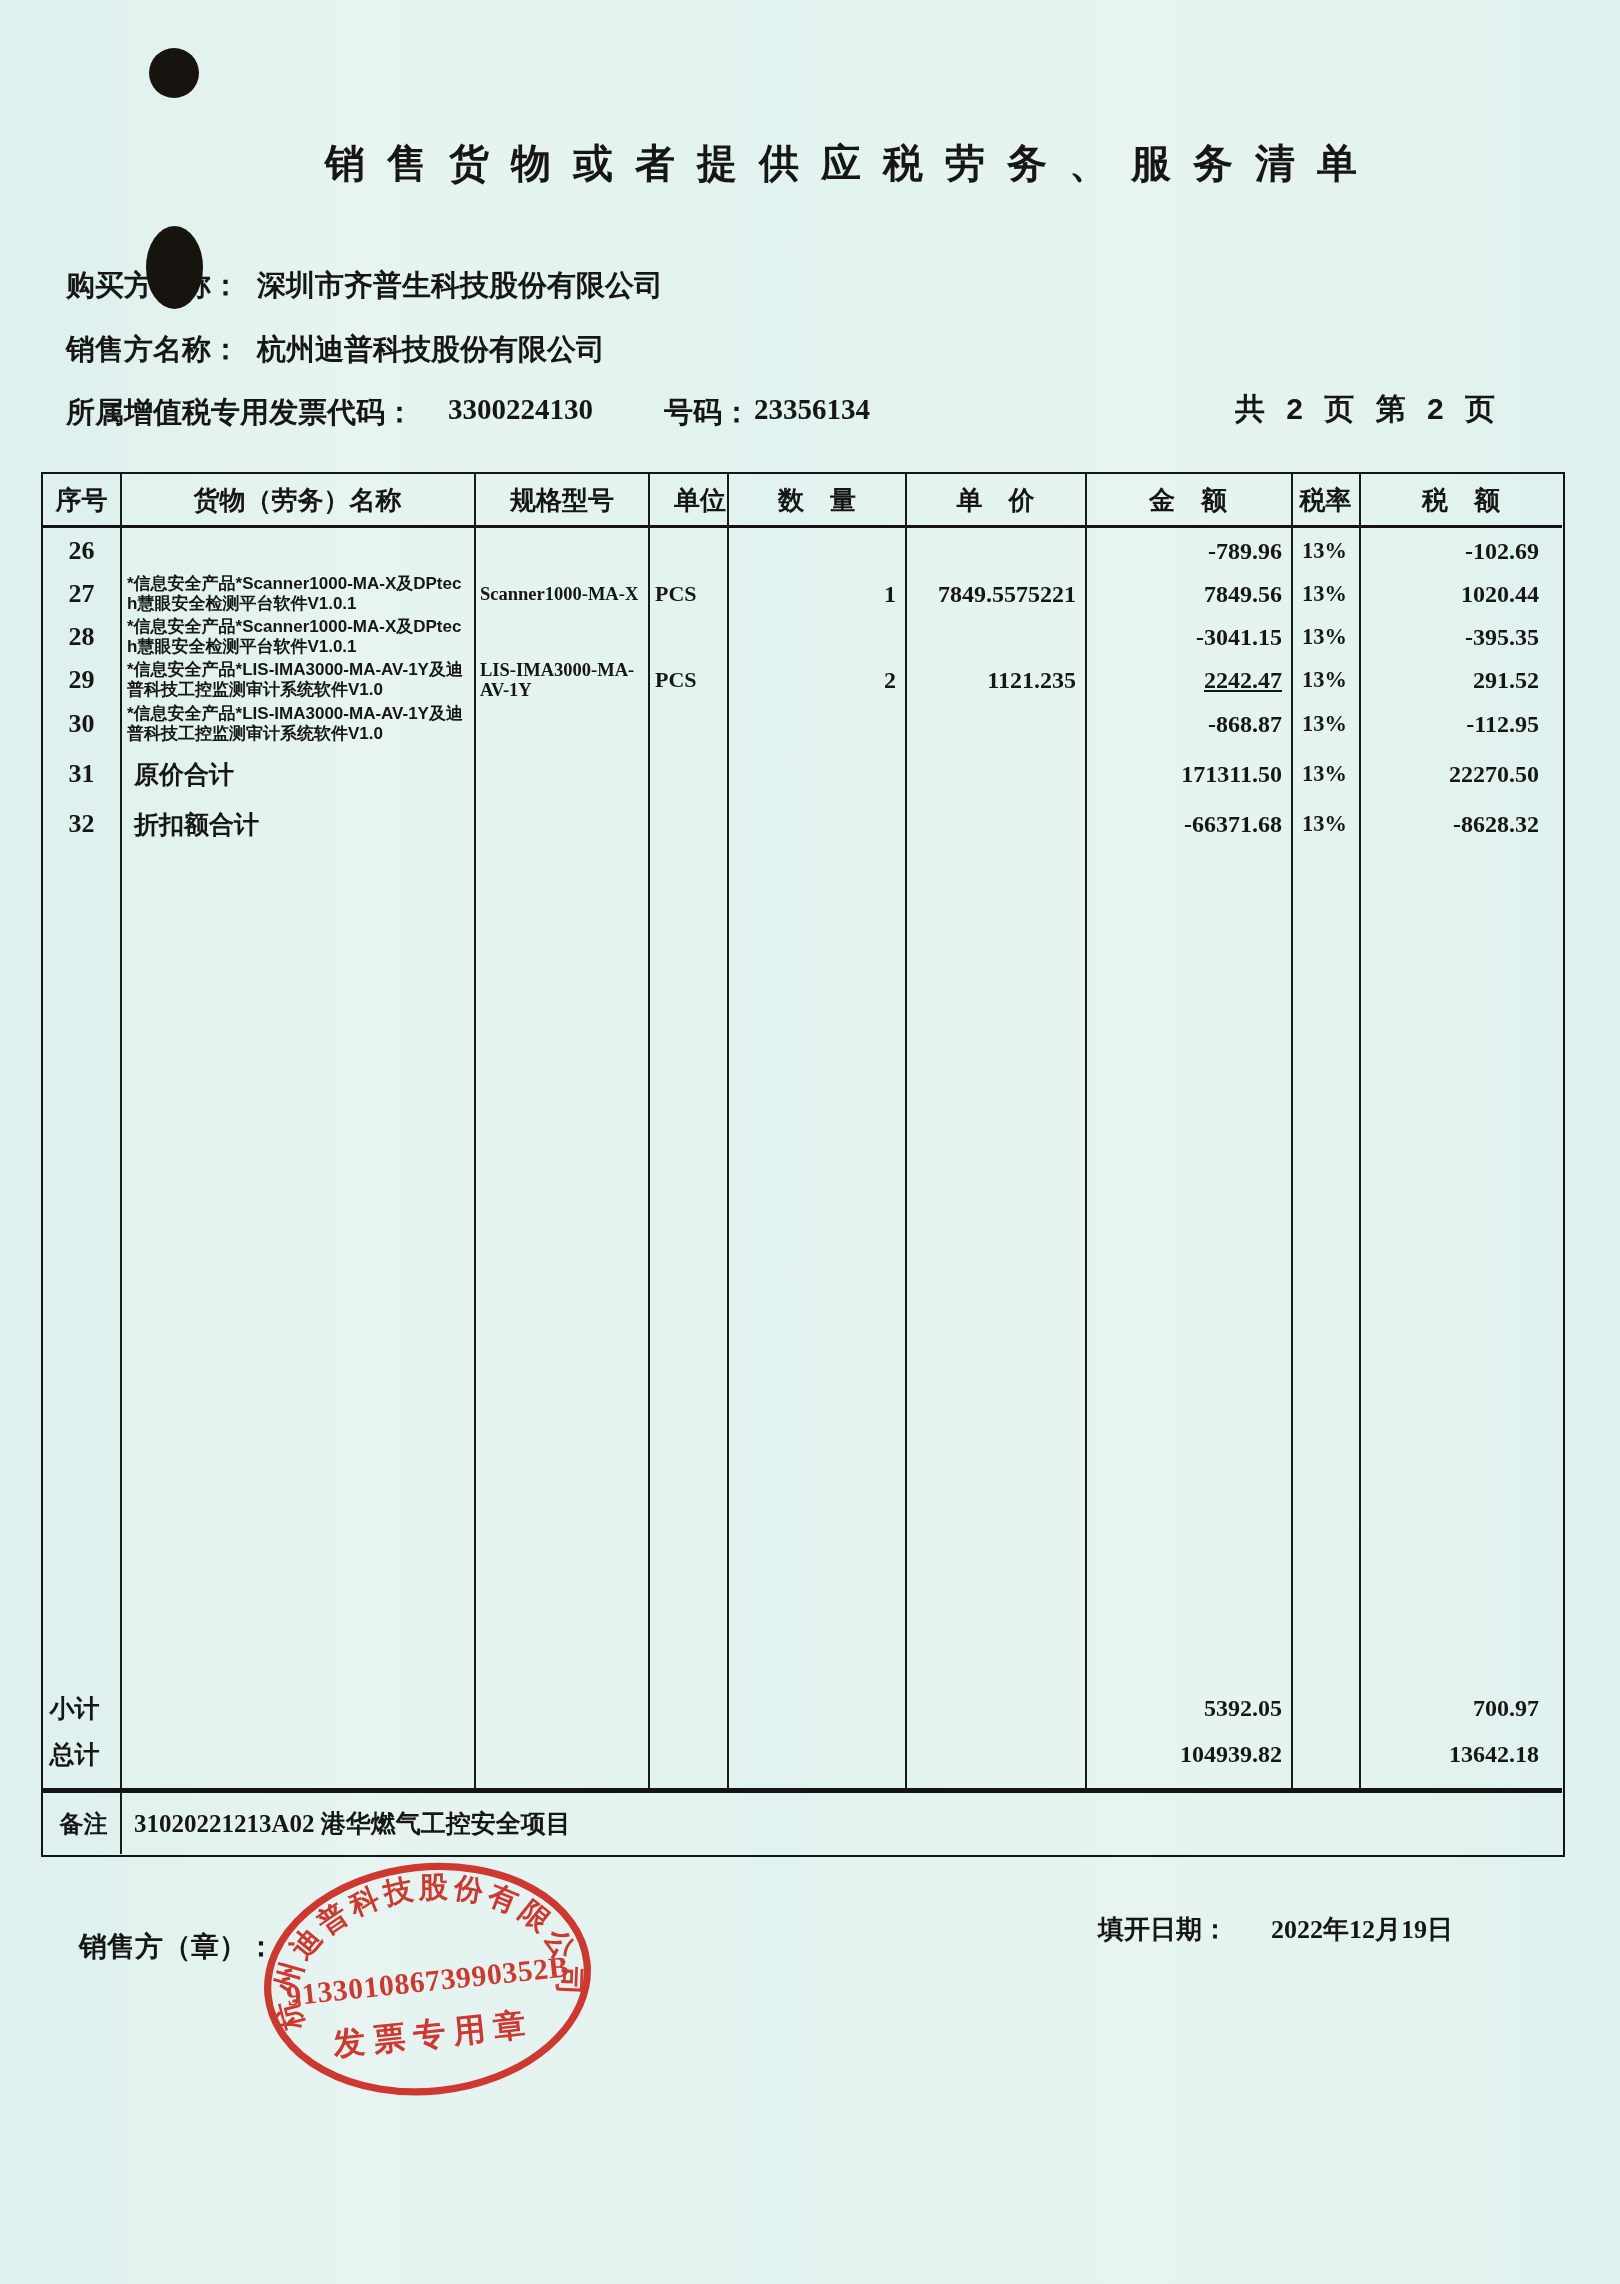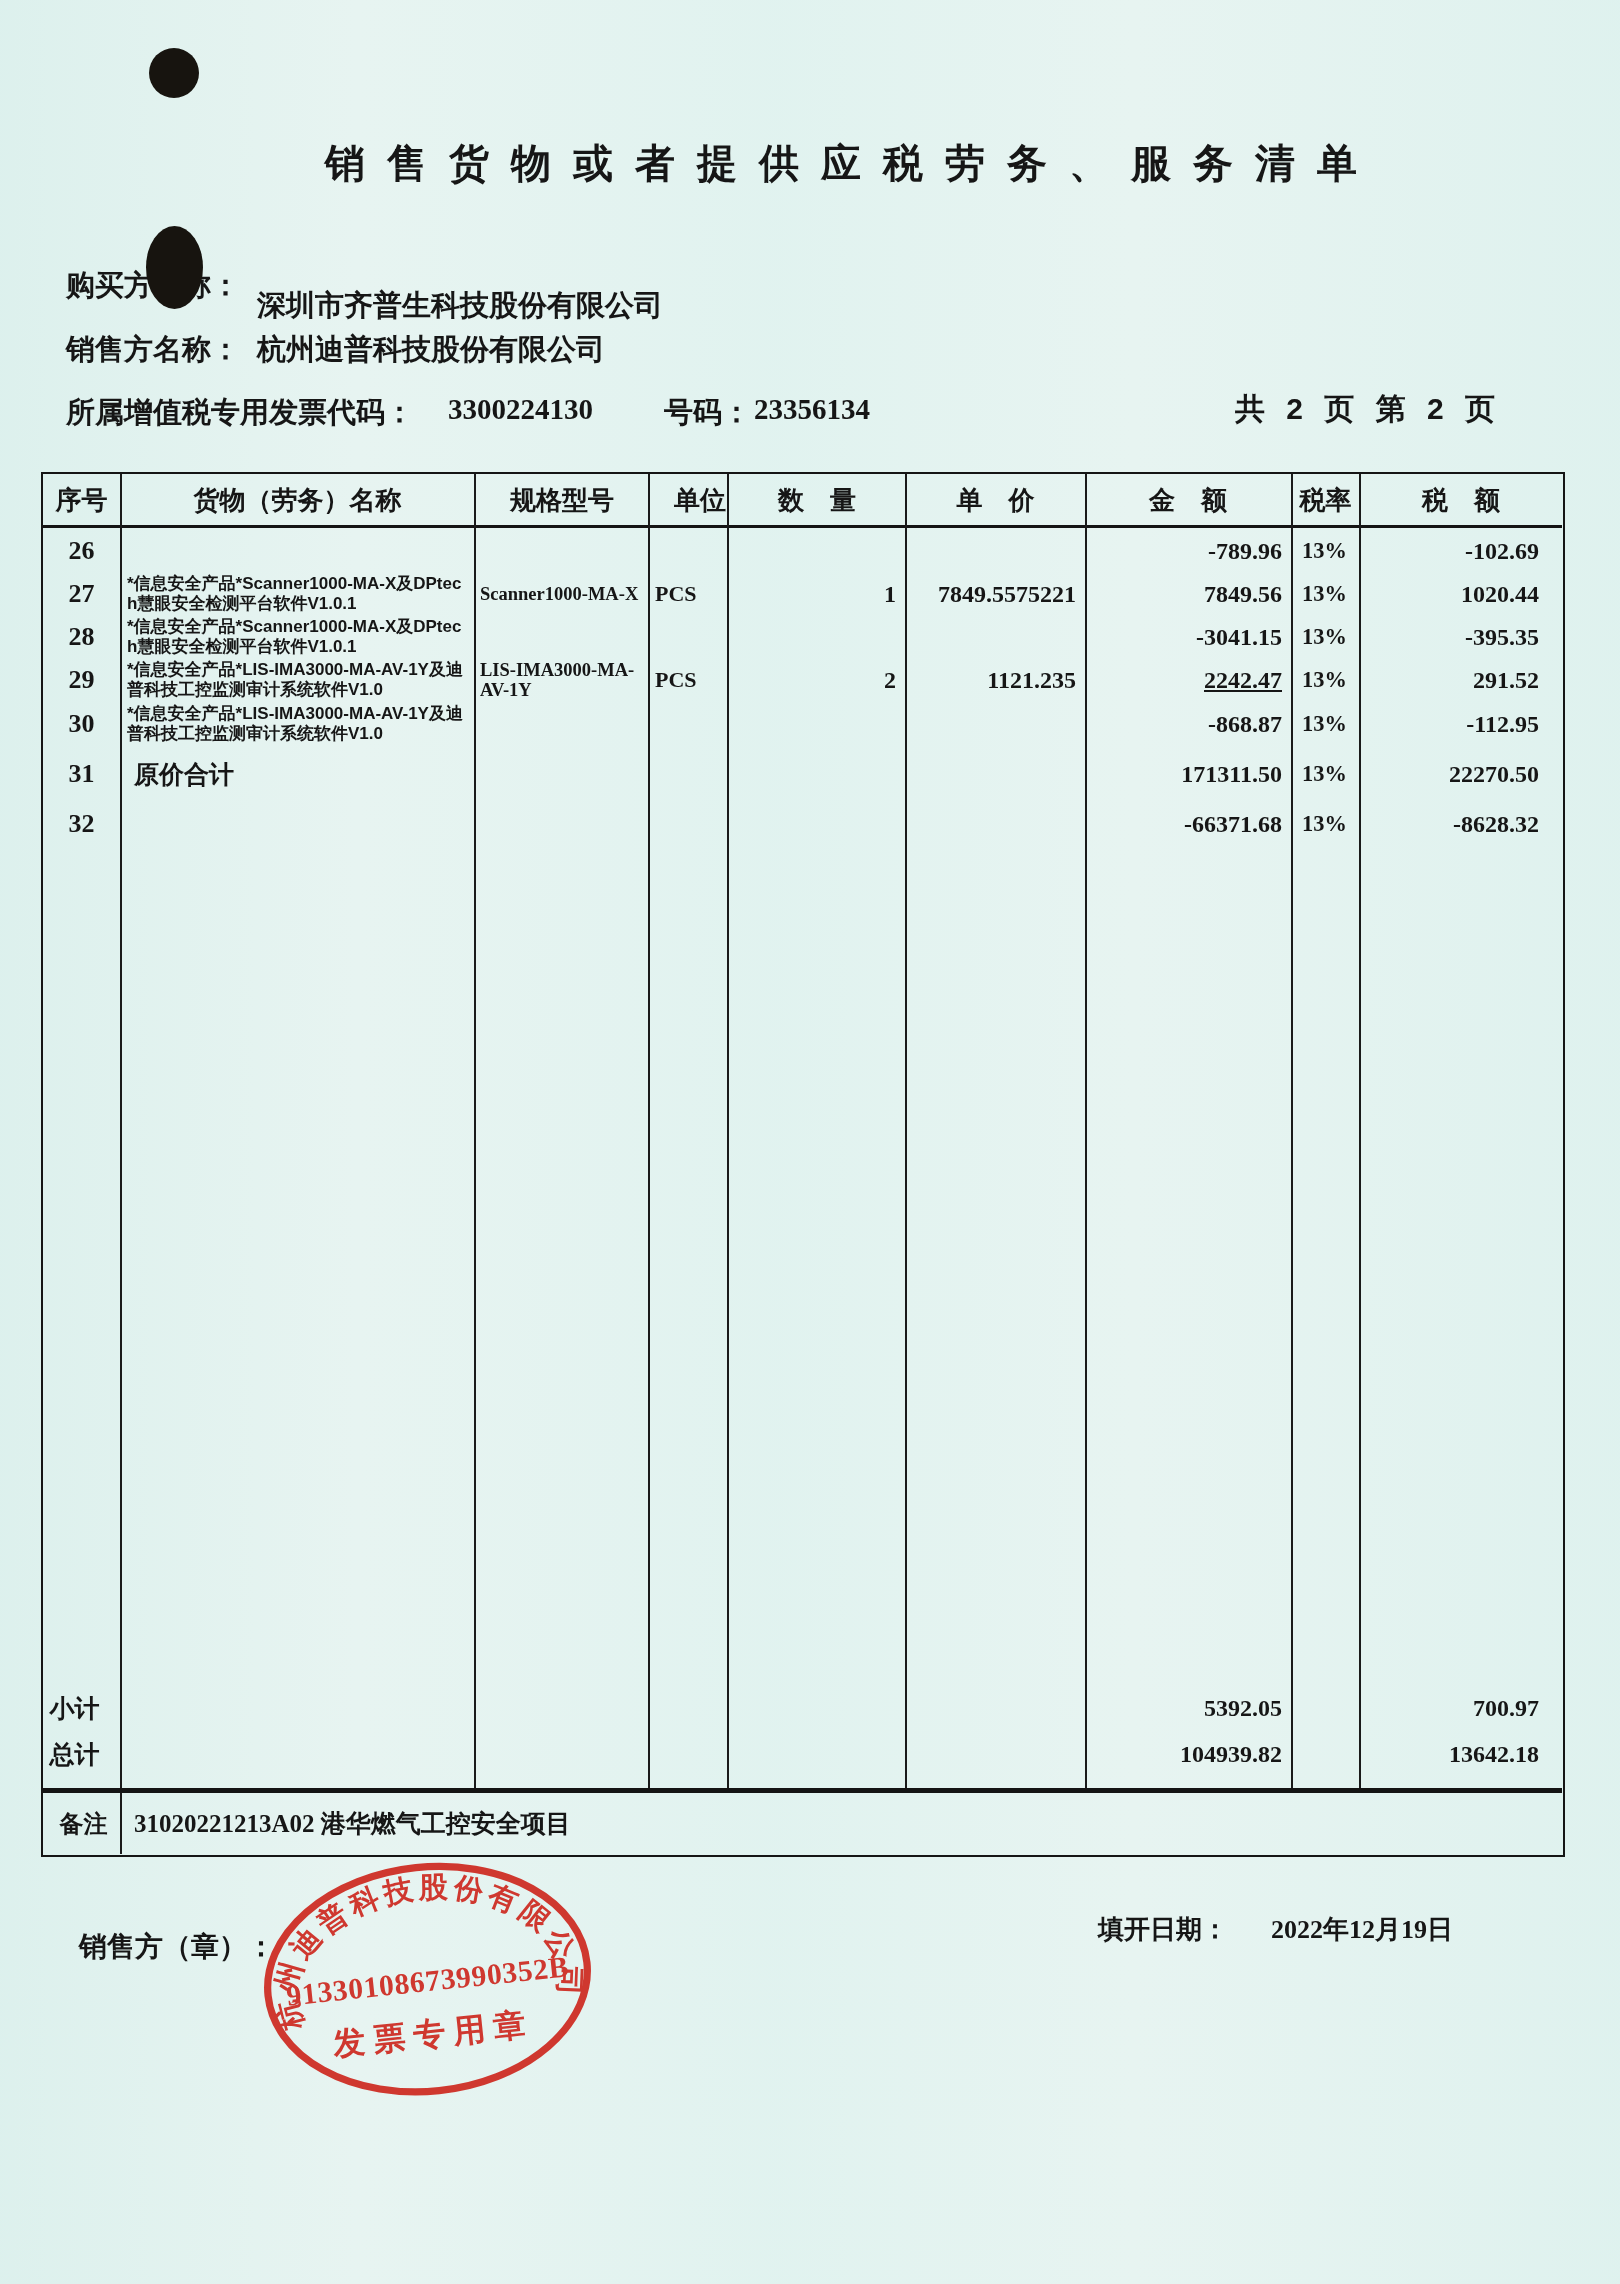--- a/index.html
+++ b/index.html
@@ -49,21 +49,21 @@
 <body>
 
 <div class="page">
 
   <div class="abs punch-dot" style="left:149px;top:48px;width:50px;height:50px;"></div>
   <div class="abs punch-dot" style="left:146px;top:226px;width:57px;height:83px;z-index:5;"></div>
 
   <div class="abs page-title hei">销售货物或者提供应税劳务、服务清单</div>
 
   <div class="abs info-label hei nowrap" style="left:66px;top:266px;">购买方名称：</div>
-  <div class="abs info-value hei nowrap" style="left:257px;top:266px;margin-top:20px;">深圳市齐普生科技股份有限公司</div>
+  <div class="abs info-value hei nowrap" style="left:257px;top:266px;">深圳市齐普生科技股份有限公司</div>
 
   <div class="abs info-label hei nowrap" style="left:66px;top:330px;">销售方名称：</div>
   <div class="abs info-value hei nowrap" style="left:257px;top:330px;">杭州迪普科技股份有限公司</div>
 
   <div class="abs info-label hei nowrap" style="left:66px;top:393px;">所属增值税专用发票代码：</div>
   <div class="abs info-value nowrap" style="left:448px;top:393px;">3300224130</div>
   <div class="abs info-label hei nowrap" style="left:664px;top:393px;">号码：</div>
   <div class="abs info-value nowrap" style="left:754px;top:393px;">23356134</div>
 
   <div class="abs pagination hei">共 2 页 第 2 页</div>
@@ -128,20 +128,21 @@
         </div>
         <div class="trow" style="top: 278px; height: 44px;">
           <div class="cell c-no" style="left: 0px; width: 77px;">31</div>
           <div class="cell c-name-sum" style="left: 91px; width: 342px;">原价合计</div>
           <div class="cell c-amount" style="left: 1042px; width: 197px;">171311.50</div>
           <div class="cell c-rate" style="left: 1259px; width: 59px;">13%</div>
           <div class="cell c-tax" style="left: 1317px; width: 179px;">22270.50</div>
         </div>
         <div class="trow" style="top: 328px; height: 44px;">
           <div class="cell c-no" style="left: 0px; width: 77px;">32</div>
+          <div class="cell c-name-sum" style="left: 91px; width: 342px;">折扣额合计</div>
           <div class="cell c-amount" style="left: 1042px; width: 197px;">-66371.68</div>
           <div class="cell c-rate" style="left: 1259px; width: 59px;">13%</div>
           <div class="cell c-tax" style="left: 1317px; width: 179px;">-8628.32</div>
         </div>
         <div class="vline" style="left: 77px; height: 1380px;"></div>
         <div class="vline" style="left: 431px; height: 1314px;"></div>
         <div class="vline" style="left: 605px; height: 1314px;"></div>
         <div class="vline" style="left: 684px; height: 1314px;"></div>
         <div class="vline" style="left: 862px; height: 1314px;"></div>
         <div class="vline" style="left: 1042px; height: 1314px;"></div>

